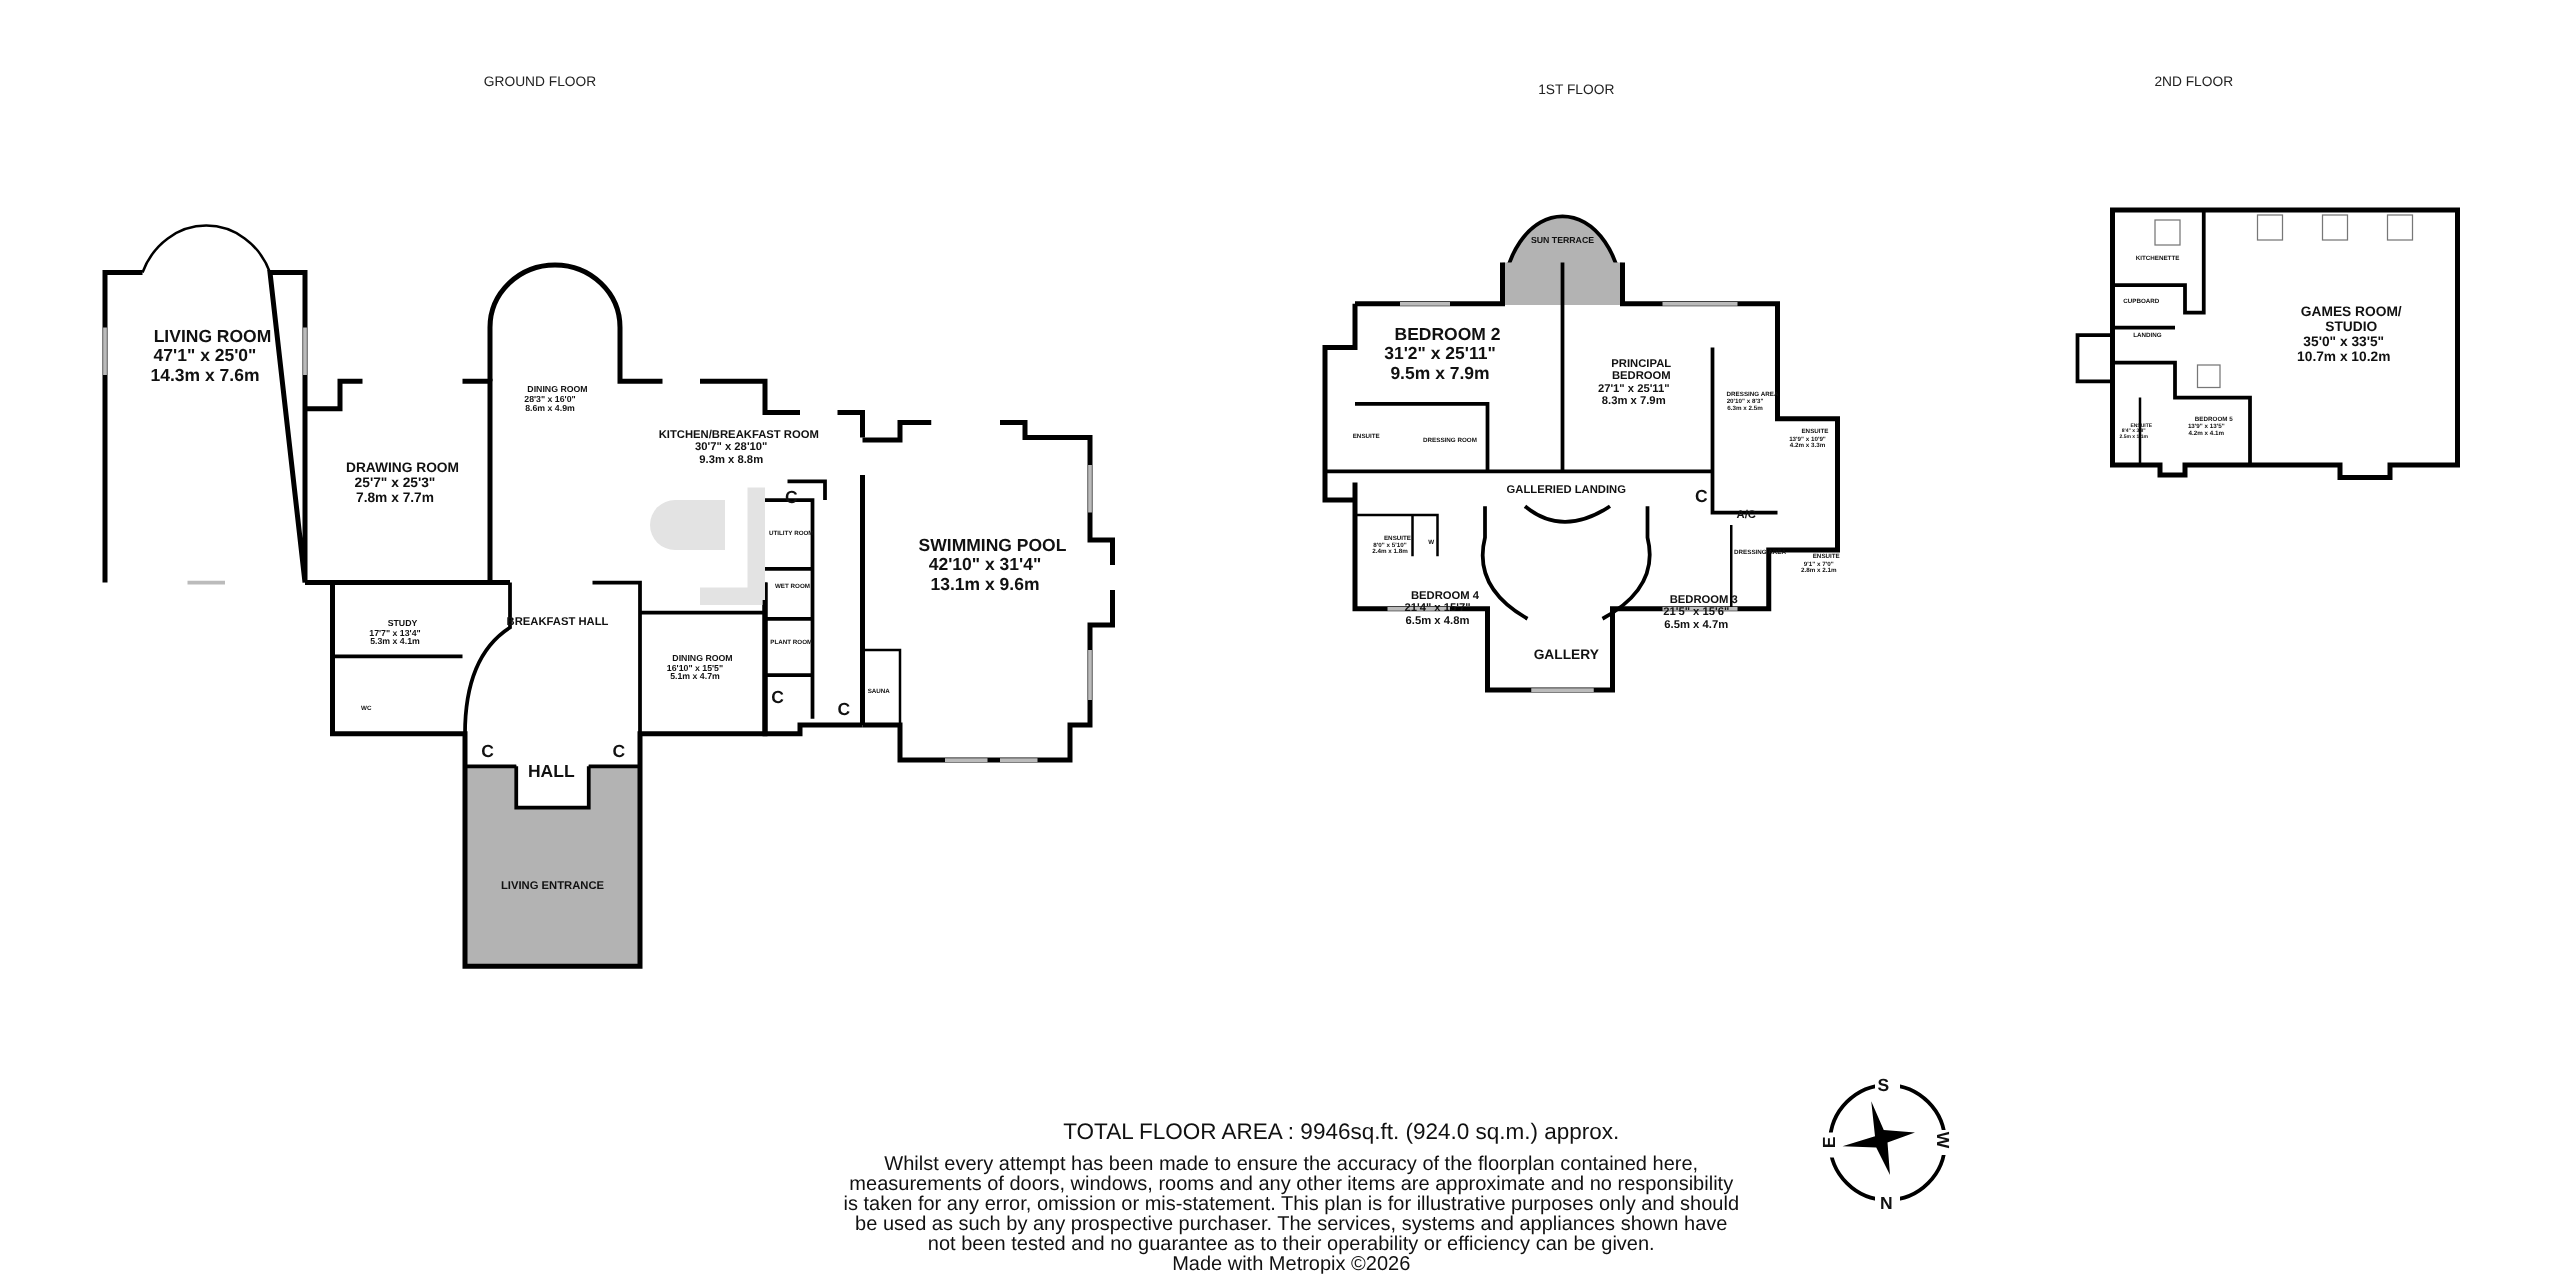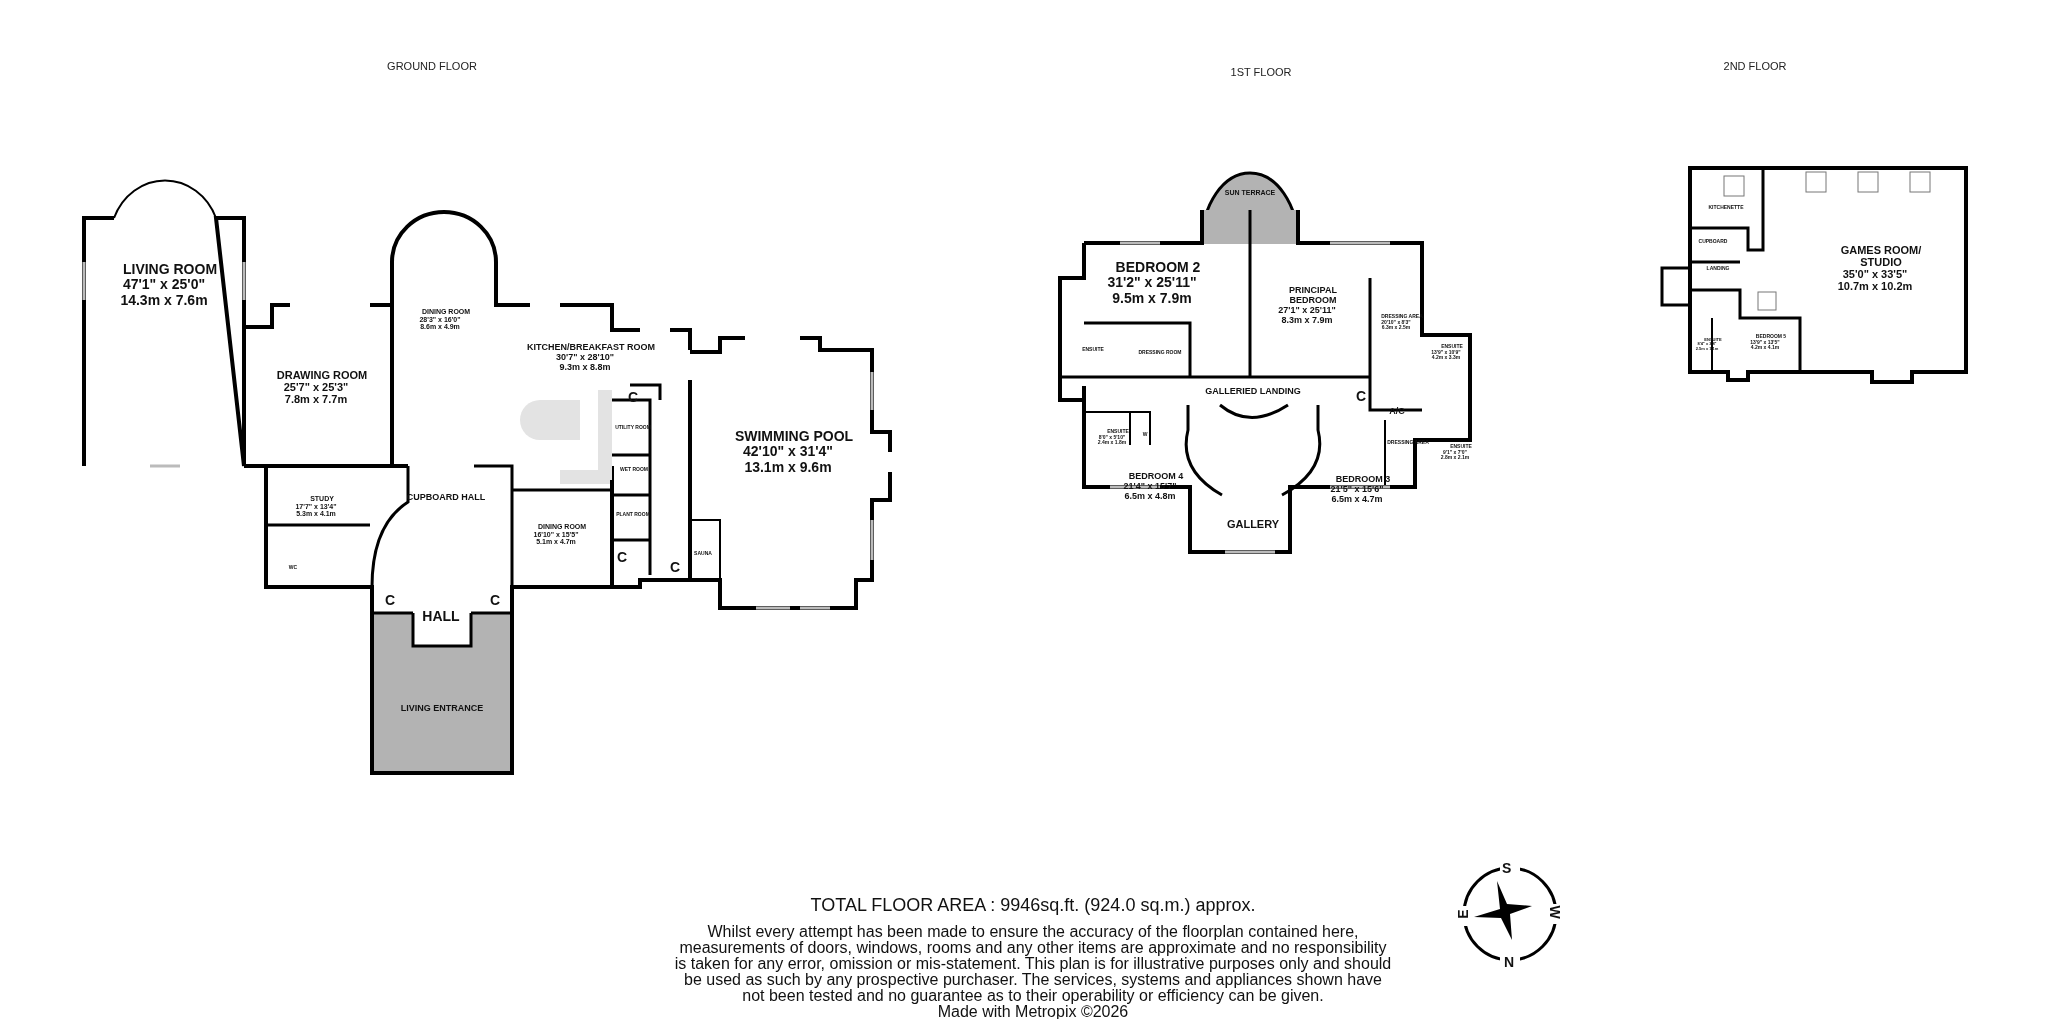--- a/index.html
+++ b/index.html
@@ -10,21 +10,21 @@
   .lbl{position:absolute;transform:translate(-50%,-50%);text-align:center;font-weight:bold;white-space:nowrap;line-height:1.1;color:#111;}
   .lbl .n{display:block;padding-left:12px;}
   .lbl .d{display:block;}
   .xl{font-size:14px;}
   .lg{font-size:11px;}
   .md{font-size:9px;}
   .sm{font-size:7px;}
   .xs{font-size:5px;}
   .letter{font-size:14px;}
   .footer{position:absolute;left:1033px;transform:translateX(-50%);text-align:center;}
-  .total{top:895px;font-size:18px;white-space:nowrap;}
+  .total{top:895px;font-size:18px;white-space:nowrap;margin-left:40px;}
   .disc{top:924px;font-size:16px;line-height:16px;width:720px;}
   .compass{position:absolute;left:1452px;top:854px;width:120px;height:120px;}
 </style>
 </head>
 <body>
 
 <div class="floor-title" style="left:432px;top:60px;">GROUND FLOOR</div>
 <div class="floor-title" style="left:1217px;top:66px;margin-left:44px;">1ST FLOOR</div>
 <div class="floor-title" style="left:1755px;top:60px;">2ND FLOOR</div>
 
@@ -129,21 +129,21 @@
   <span class="n">SWIMMING POOL</span>
   <span class="d">42'10"  x 31'4"</span>
   <span class="d">13.1m  x 9.6m</span>
 </div>
 <div class="lbl sm" style="left:316px;top:507px;">
   <span class="n">STUDY</span>
   <span class="d">17'7"  x 13'4"</span>
   <span class="d">5.3m  x 4.1m</span>
 </div>
 <div class="lbl md" style="left:440px;top:498px;">
-  <span class="n">CUPBOARD HALL</span>
+  <span class="n">BREAKFAST HALL</span>
 </div>
 <div class="lbl sm" style="left:556px;top:535px;">
   <span class="n">DINING ROOM</span>
   <span class="d">16'10"  x 15'5"</span>
   <span class="d">5.1m  x 4.7m</span>
 </div>
 <div class="lbl xs" style="left:293px;top:568px;">WC</div>
 <div class="lbl xl" style="left:441px;top:617px;">HALL</div>
 <div class="lbl md" style="left:442px;top:709px;">LIVING ENTRANCE</div>
 <div class="lbl xs" style="left:633px;top:428px;">UTILITY ROOM</div>

